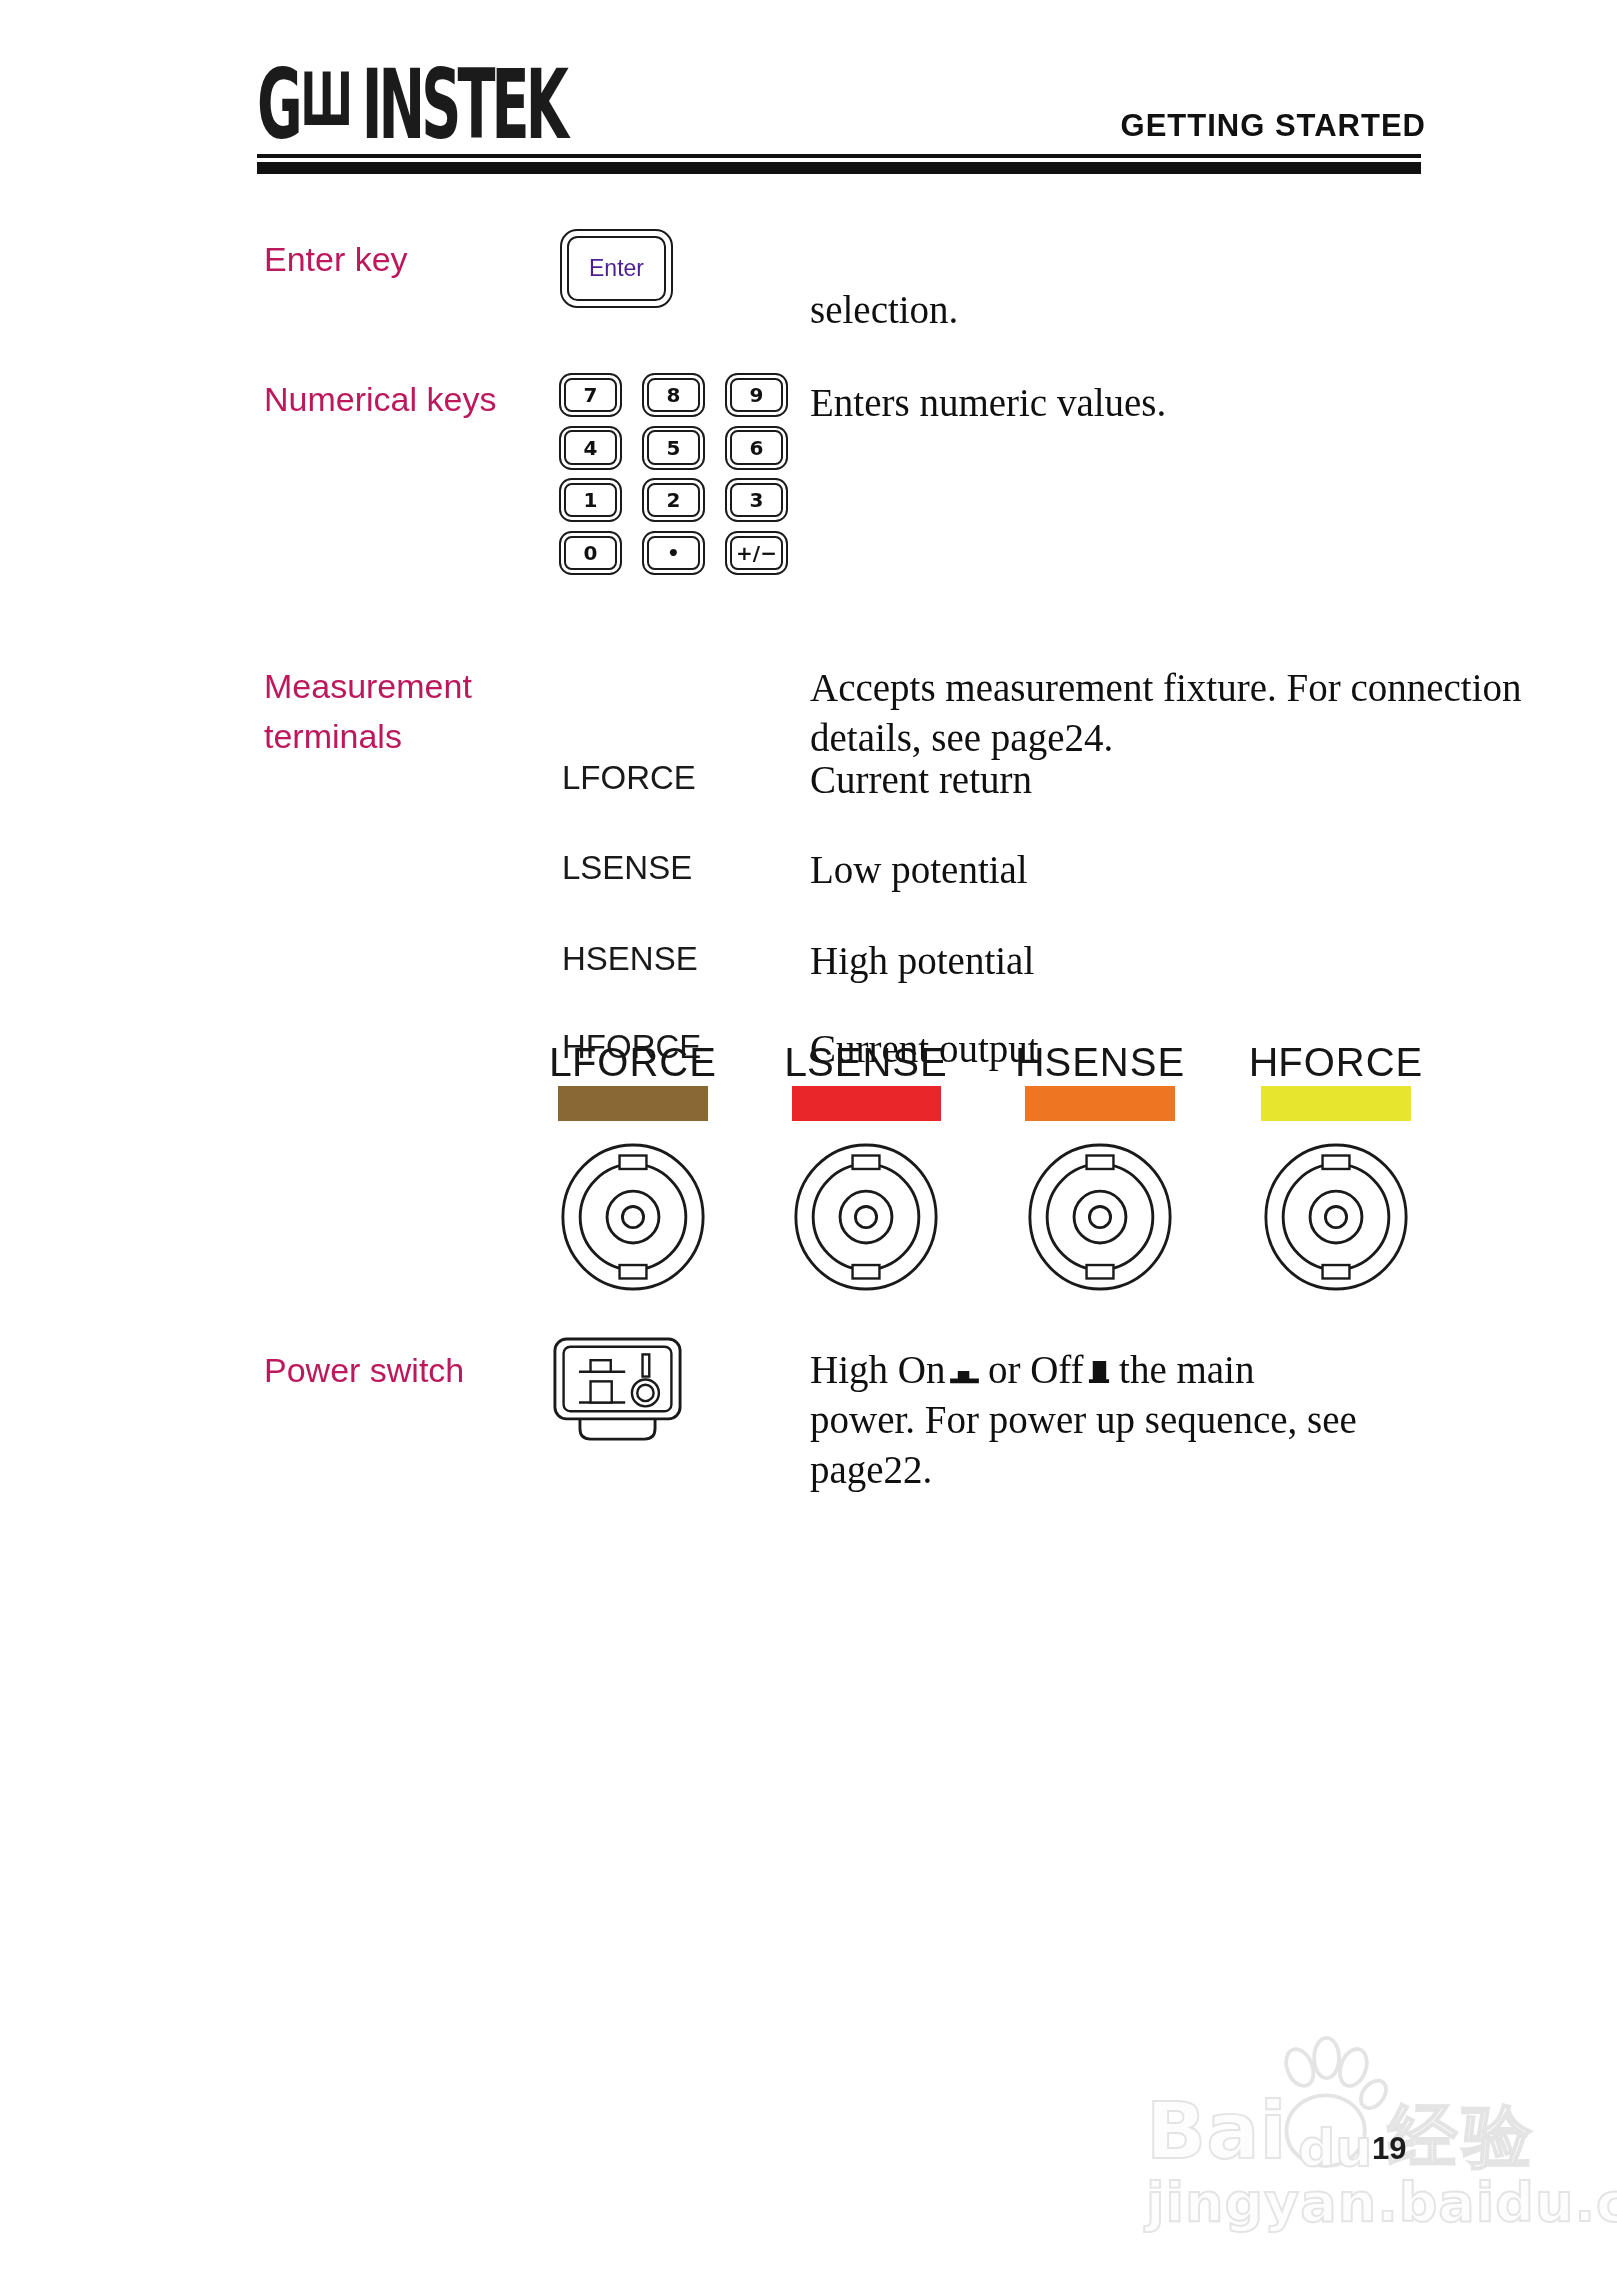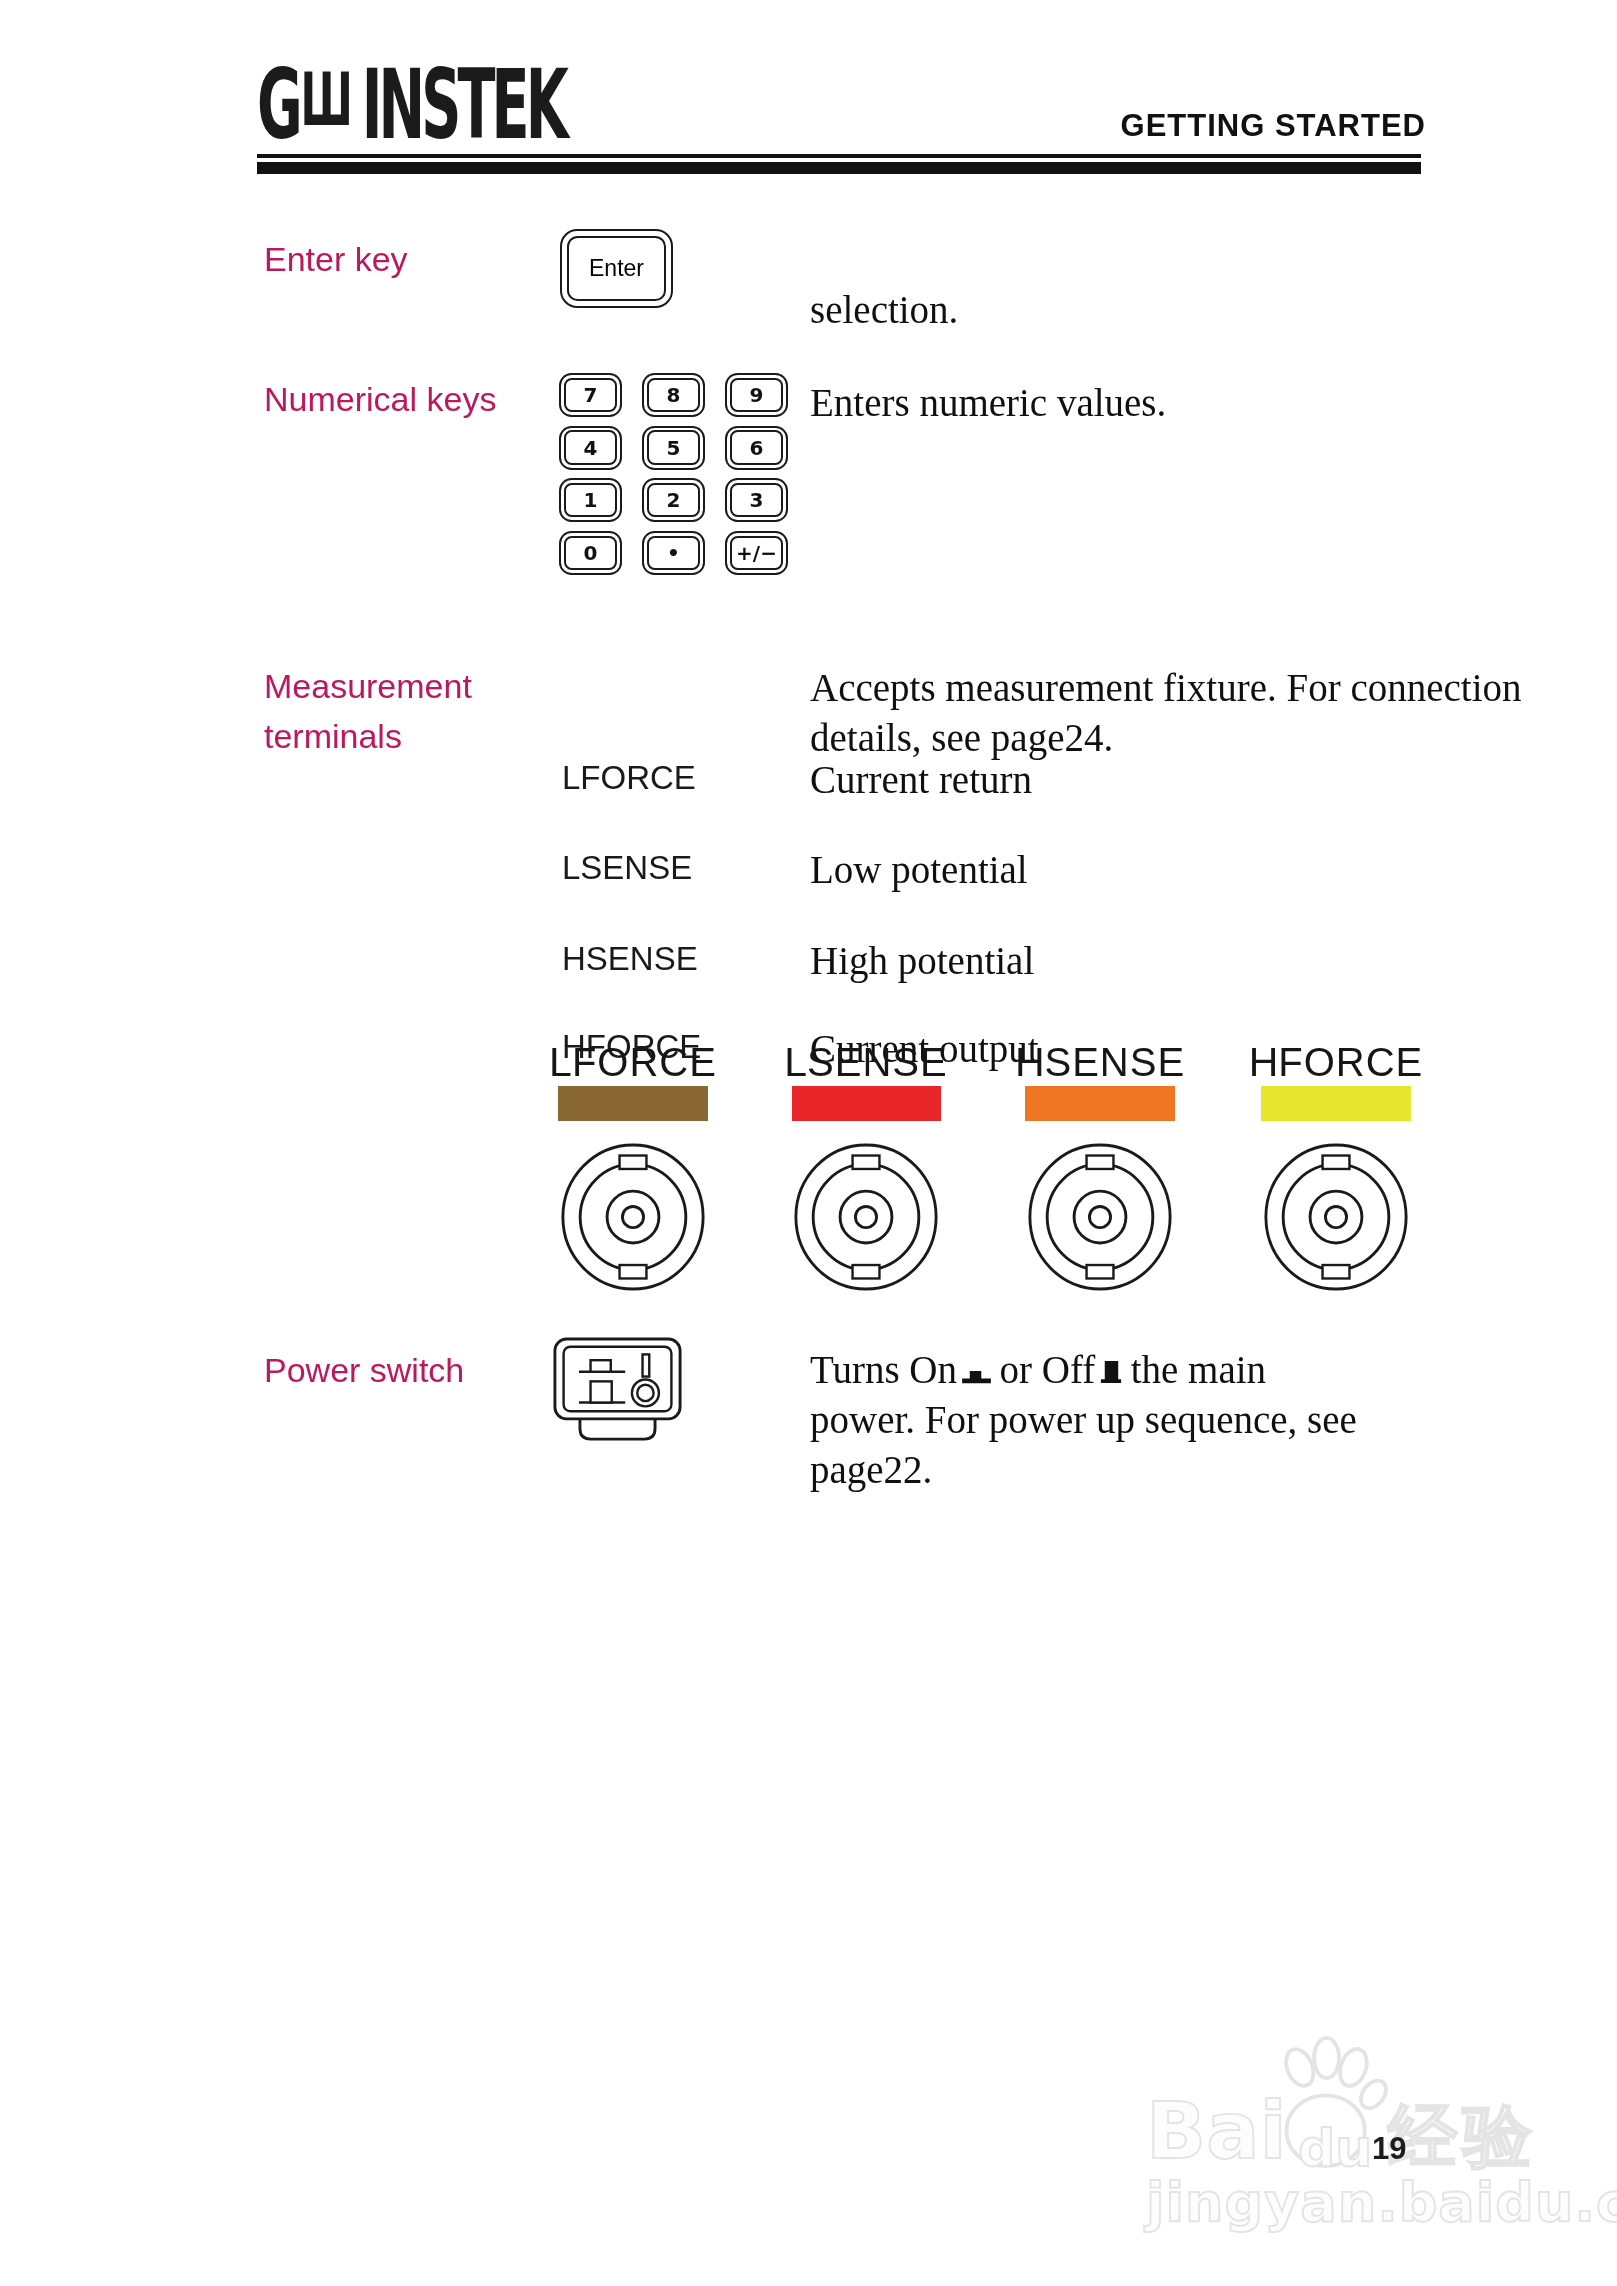--- a/index.html
+++ b/index.html
@@ -20,21 +20,21 @@
 
   
   .label{position:absolute;left:264px;font-size:34px;color:#be185d;}
   .serif{position:absolute;left:810px;font-size:39px;font-family:"Liberation Serif",serif;color:#101010;white-space:nowrap;}
   .term-name{position:absolute;left:562px;font-size:33px;color:#1a1a1a;}
 
   
   .enter-btn{position:absolute;left:560px;top:229px;width:113px;height:79px;
         border:2.9px solid #1a1a1a;border-radius:17.3px;box-sizing:border-box;}
   .enter-btn .inner{position:absolute;inset:4.8px;border:2.9px solid #1a1a1a;border-radius:10.6px;
-        display:flex;align-items:center;justify-content:center;font-size:23px;color:#000000;}
+        display:flex;align-items:center;justify-content:center;font-size:23px;color:#4c1d95;}
 
   
   .keypad{position:absolute;left:559px;top:373px;display:grid;
         grid-template-columns:63px 63px 63px;column-gap:20px;grid-auto-rows:44px;row-gap:8.6px;}
   .key{position:relative;border:2.4px solid #1a1a1a;border-radius:12.5px;box-sizing:border-box;}
   .key .inner{position:absolute;inset:2.9px;border:2.4px solid #1a1a1a;border-radius:7.7px;
         display:flex;align-items:center;justify-content:center;
         font-family:"DejaVu Sans",sans-serif;font-weight:bold;font-size:20px;color:#111;}
 
   
@@ -198,21 +198,21 @@
     <rect x="11" y="10" width="112" height="67" rx="7" fill="#fff" stroke="#1a1a1a" stroke-width="2.5"></rect>
     <path d="M27 36 H75" stroke="#1a1a1a" stroke-width="2.5" fill="none"></path>
     <rect x="39" y="24" width="21" height="12" fill="#fff" stroke="#1a1a1a" stroke-width="2.5"></rect>
     <rect x="93" y="18" width="7" height="23" fill="#fff" stroke="#1a1a1a" stroke-width="2.5"></rect>
     <path d="M27 68 H75" stroke="#1a1a1a" stroke-width="2.5" fill="none"></path>
     <rect x="39" y="46" width="22" height="22" fill="#fff" stroke="#1a1a1a" stroke-width="2.5"></rect>
     <circle cx="96" cy="58" r="14" fill="#fff" stroke="#1a1a1a" stroke-width="2.5"></circle>
     <circle cx="96" cy="58" r="8.5" fill="#fff" stroke="#1a1a1a" stroke-width="2.5"></circle>
   </svg>
   <div class="serif" style="top:1347px;">
-    <span>Turns On</span><span class="glyph"><svg width="31" height="16.3" viewBox="0 0 32 17">
+    <span>High On</span><span class="glyph"><svg width="31" height="16.3" viewBox="0 0 32 17">
           <path d="M1 16 H31 V11 H21 V3 H9 V11 H1 Z" fill="#111"></path>
         </svg></span><span>or Off</span><span class="glyph"><svg width="24" height="25" viewBox="0 0 25 26">
           <path d="M2 25 H23 V21 H20 V2 H6 V21 H2 Z" fill="#111"></path>
         </svg></span><span>the main</span>
   </div>
   <div class="serif" style="top:1397px;">power. For power up sequence, see</div>
   <div class="serif" style="top:1447px;">page22.</div>
 
   <div class="watermark">
     <div class="wm-bai">Bai</div>

